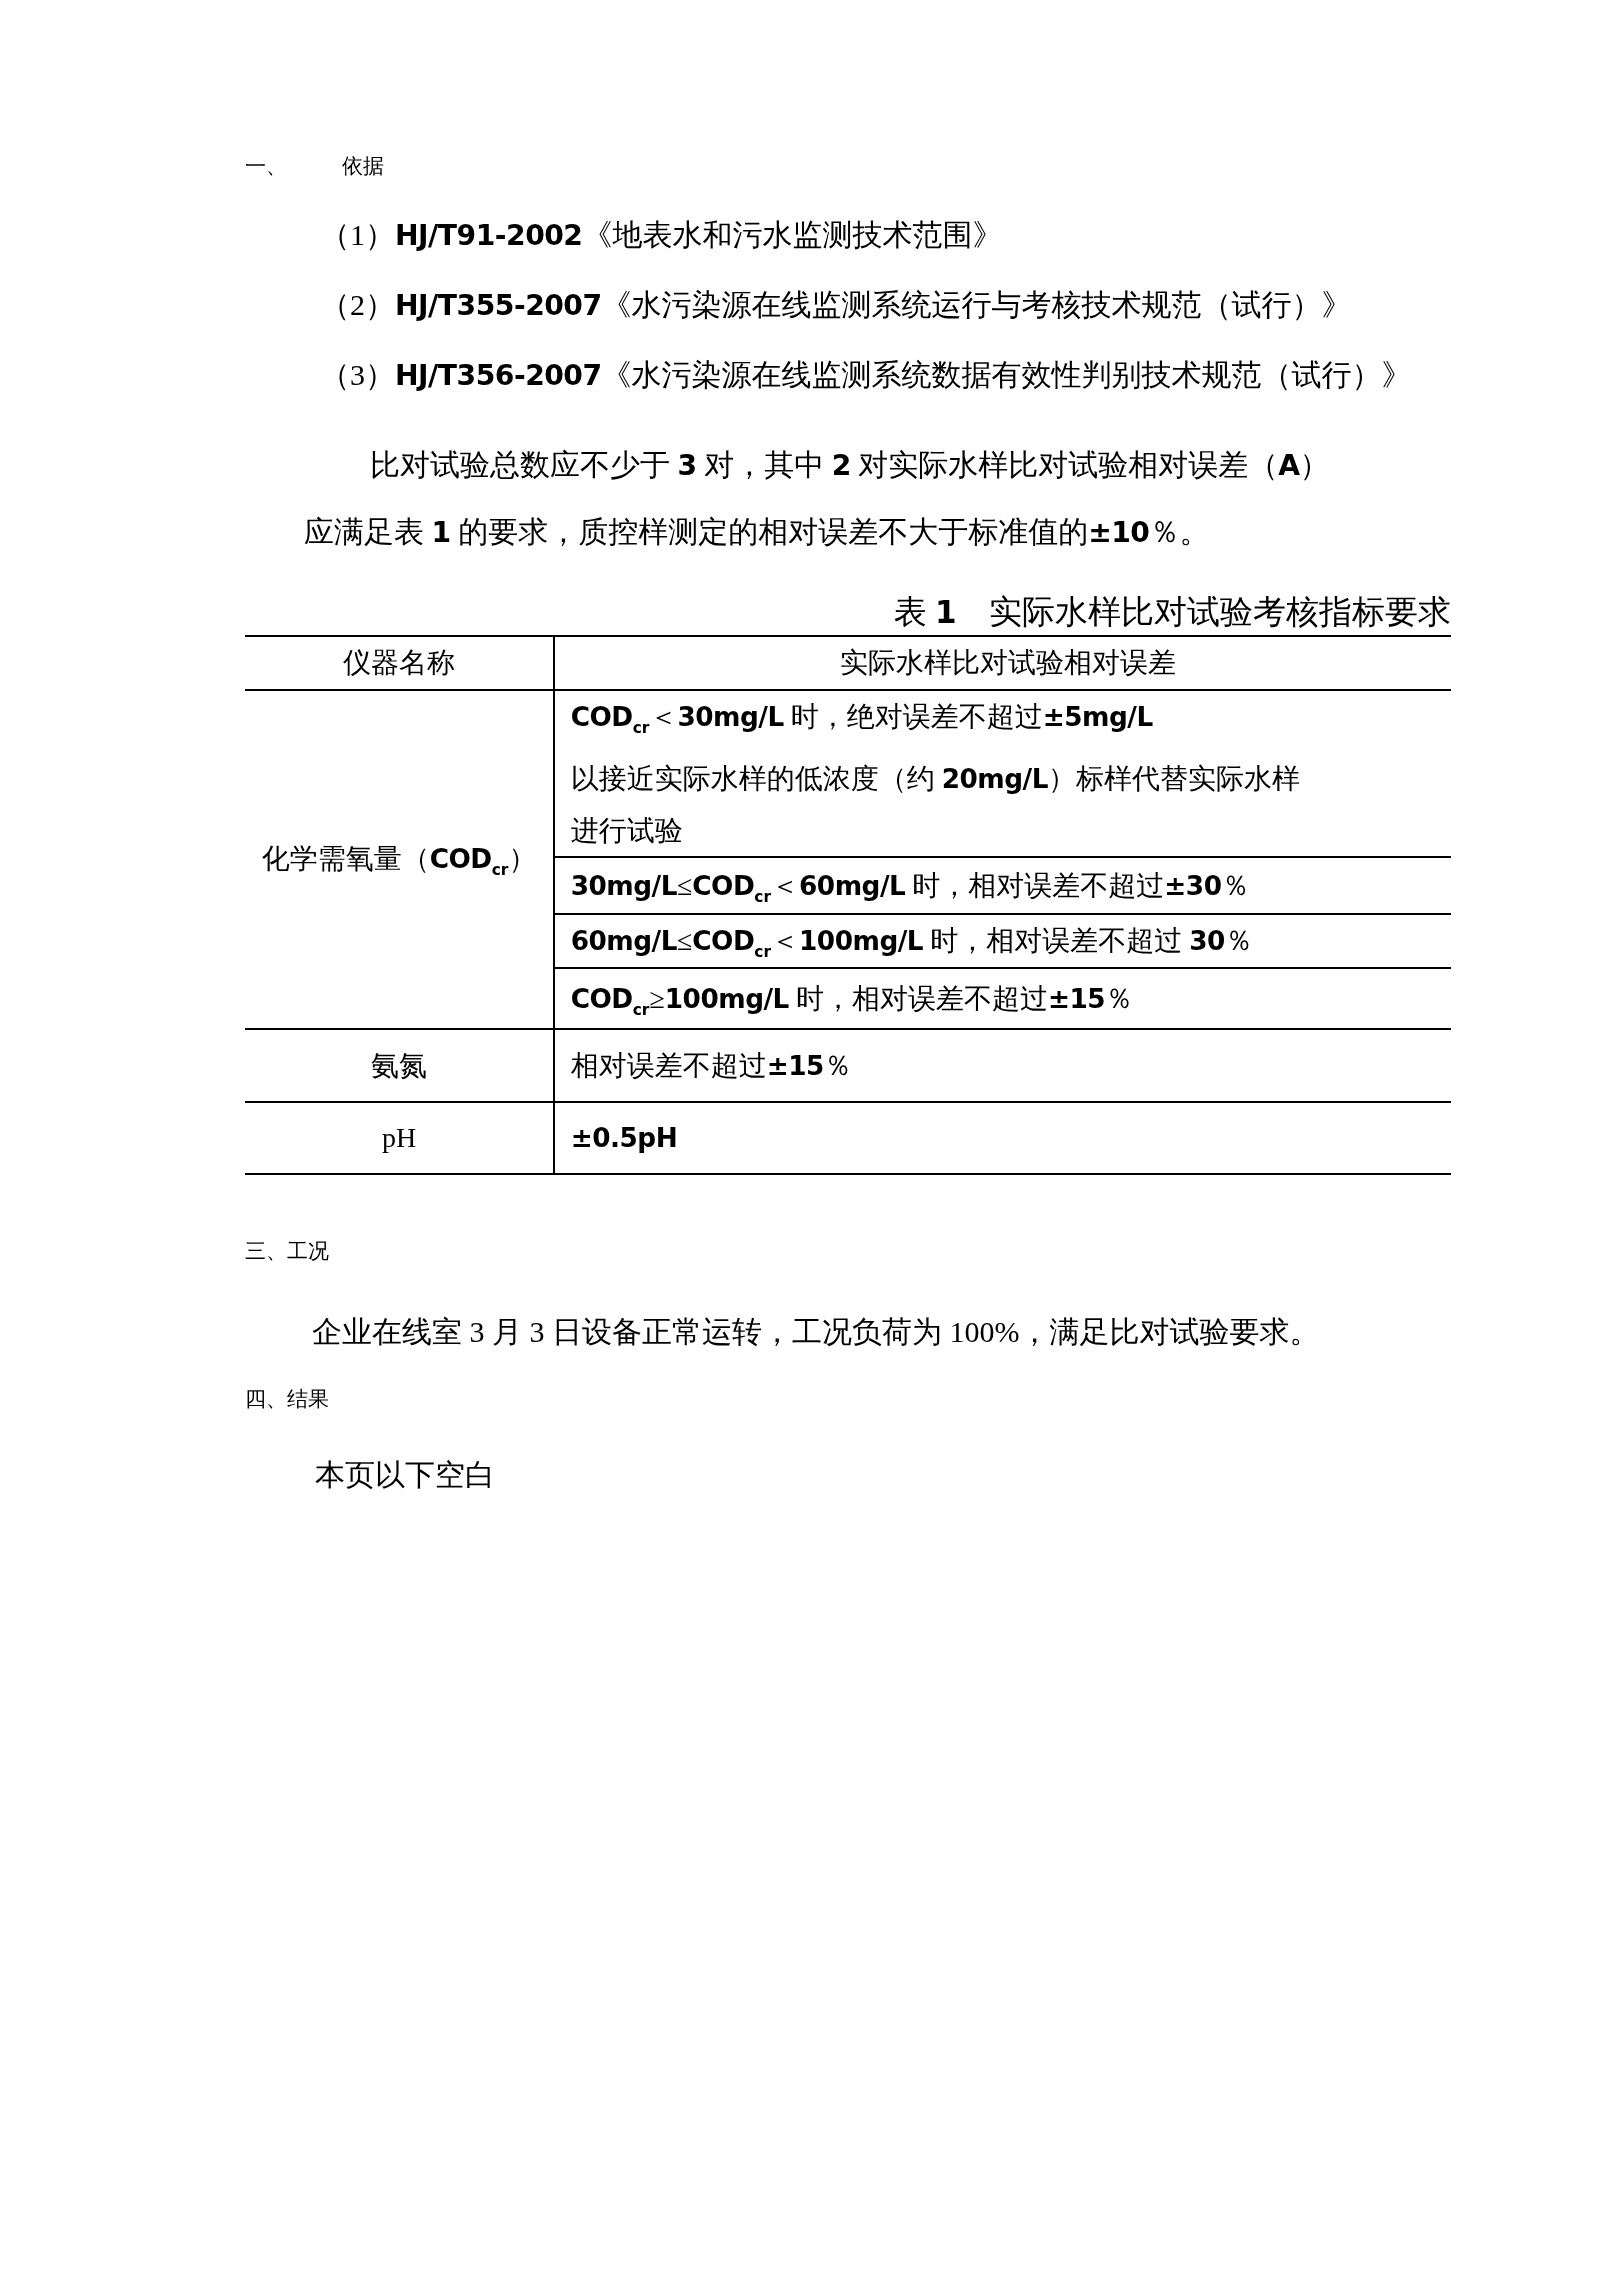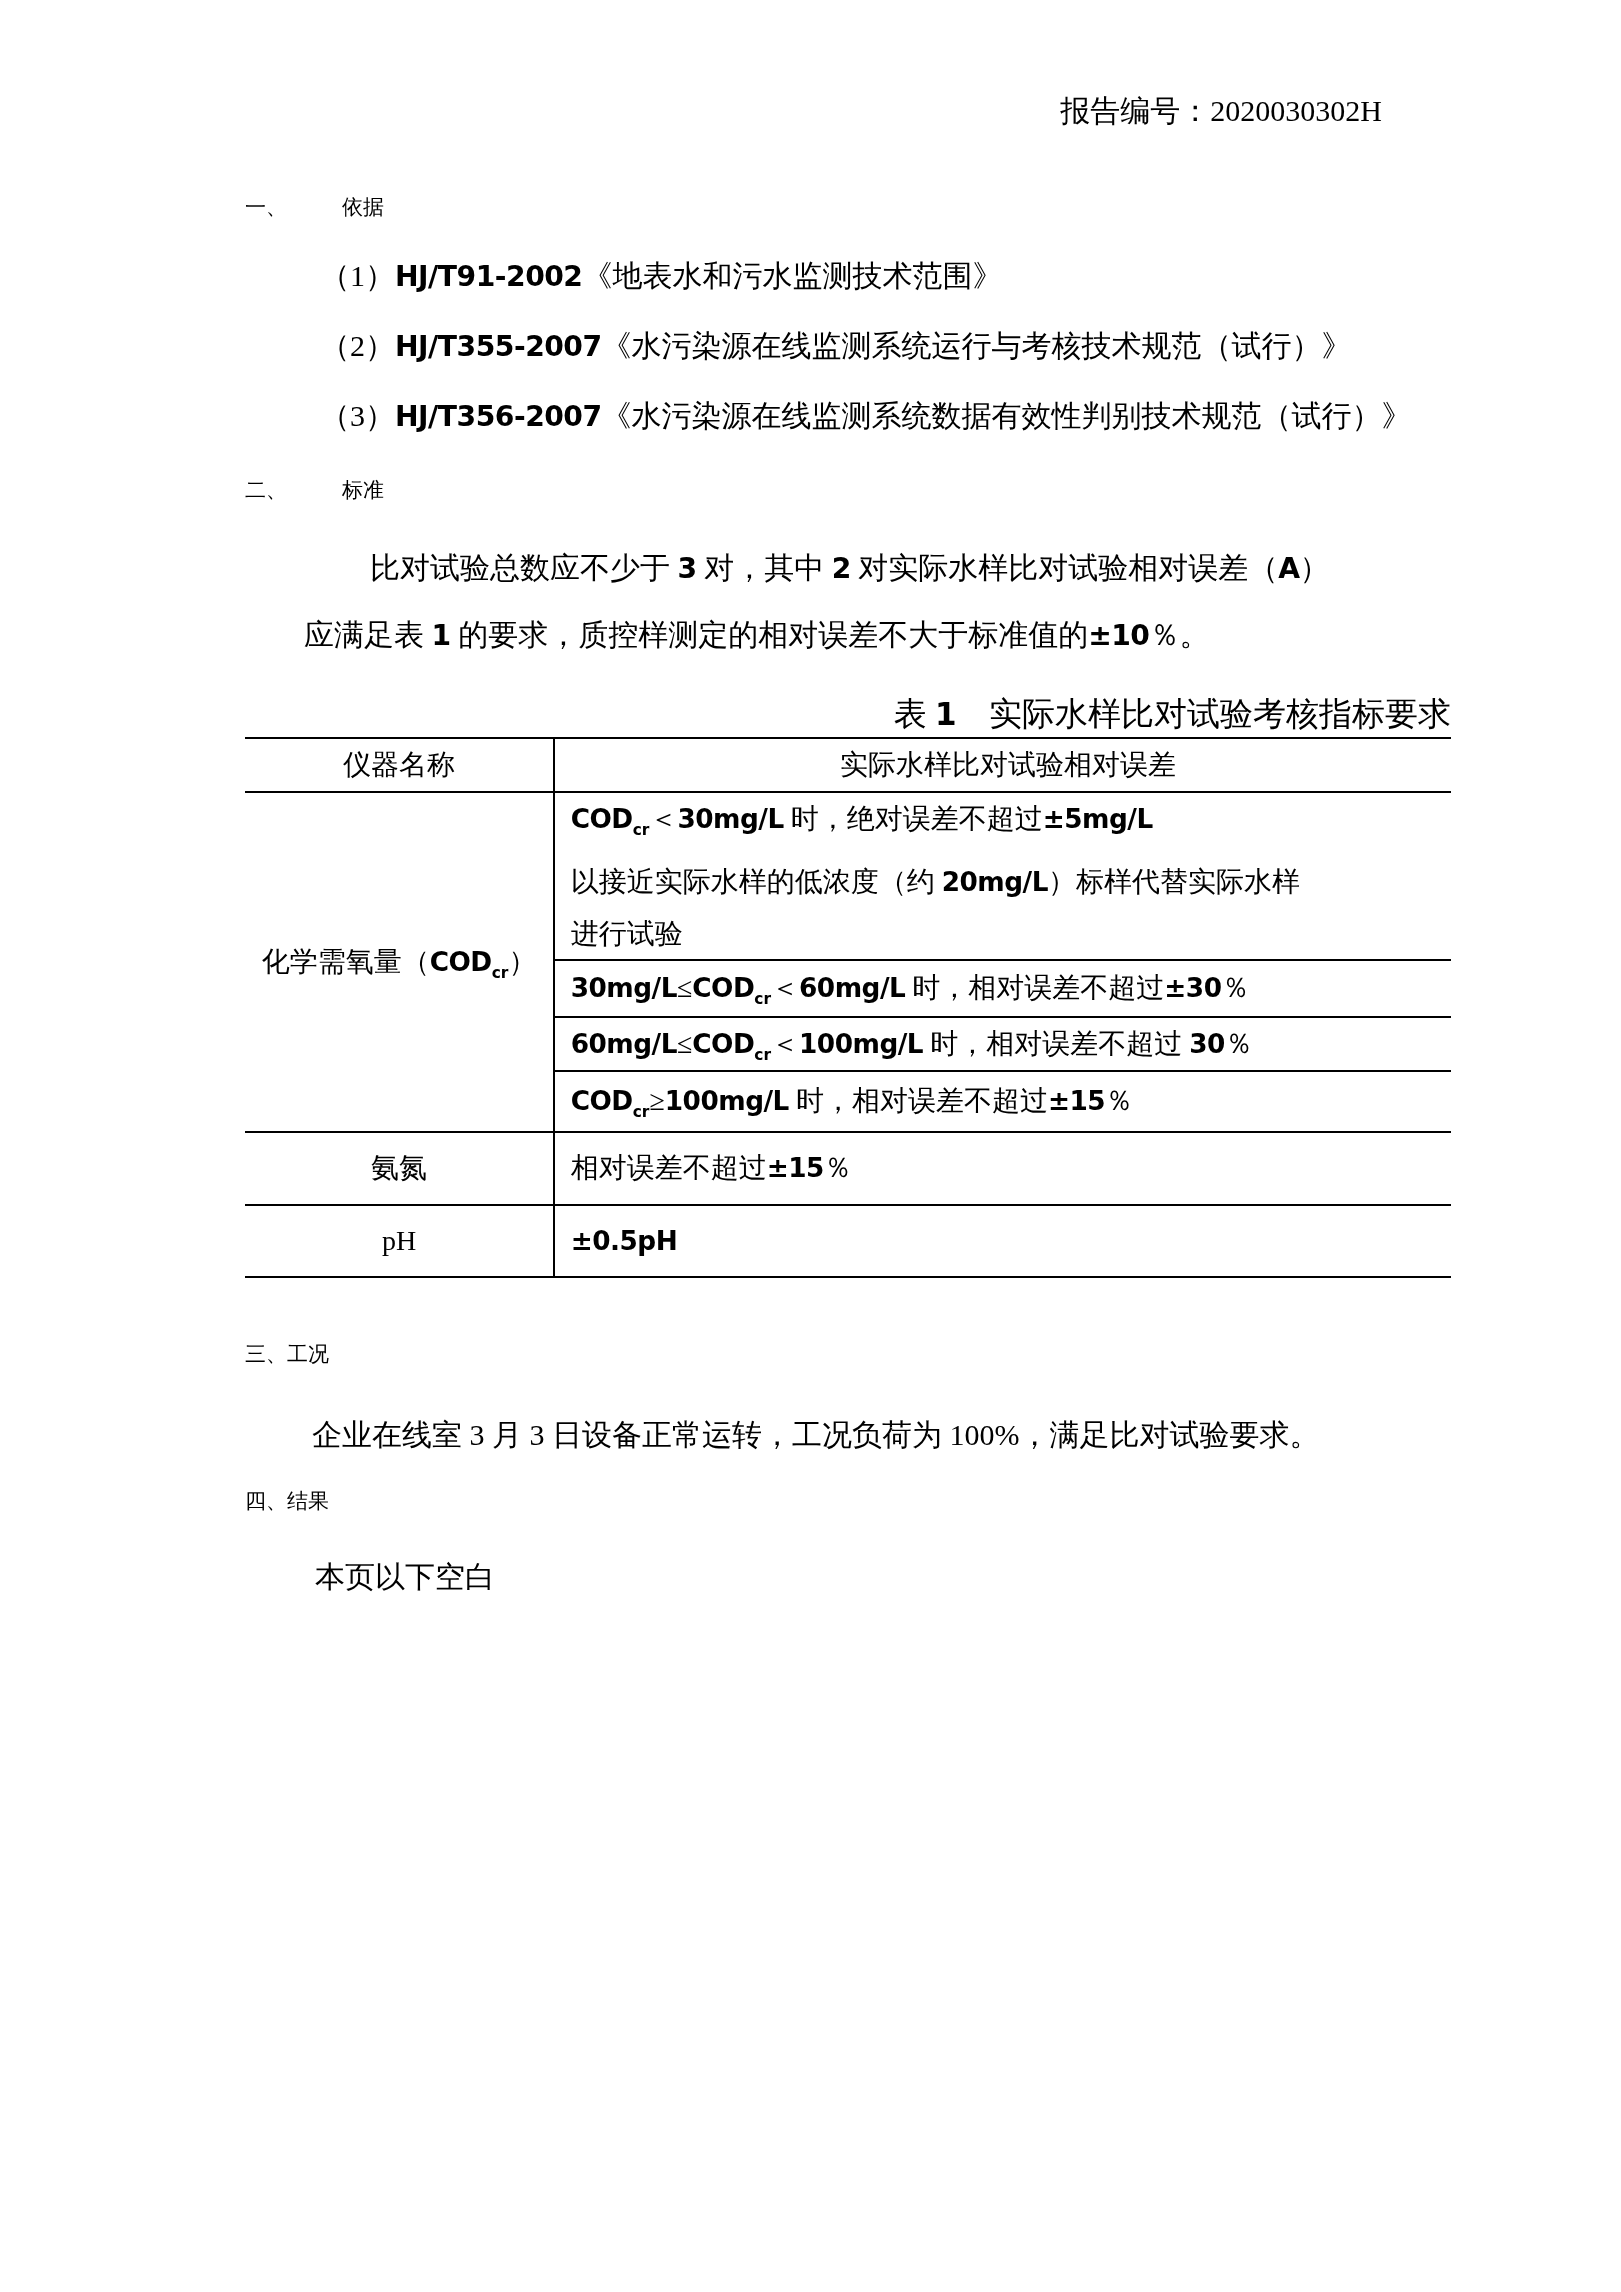--- a/index.html
+++ b/index.html
@@ -113,35 +113,31 @@
     font-size: 28px;
     line-height: 39px;
   }
   .footer .company { margin-top: 11.8px; }
 </style>
 </head>
 <body>
 
 <div class="page">
 
-  <div class="report-no">报告编号：2020030302H</div>
 
   <div class="sec-heading s1">
     <span>一、</span><span class="sec-title tabbed">依据</span>
   </div>
 
   <div class="ref-list">
     <div class="ref-item"><span>（1）</span><span class="latin">HJ/T91-2002</span><span>《地表水和污水监测技术范围》</span></div>
     <div class="ref-item"><span>（2）</span><span class="latin">HJ/T355-2007</span><span>《水污染源在线监测系统运行与考核技术规范（试行）》</span></div>
     <div class="ref-item"><span>（3）</span><span class="latin">HJ/T356-2007</span><span>《水污染源在线监测系统数据有效性判别技术规范（试行）》</span></div>
   </div>
 
-  <div class="sec-heading s2">
-    <span>二、</span><span class="sec-title tabbed">标准</span>
-  </div>
 
   <div class="para2">
     <div class="para-line l1"><span>比对试验总数应不少于 </span><span class="latin">3</span><span> 对，其中 </span><span class="latin">2</span><span> 对实际水样比对试验相对误差（</span><span class="latin">A</span><span>）</span></div>
     <div class="para-line l2"><span>应满足表 </span><span class="latin">1</span><span> 的要求，质控样测定的相对误差不大于标准值的</span><span class="latin">±10</span><span>％。</span></div>
   </div>
 
   <div class="table-caption"><span>表 </span><span class="latin">1</span><span>　实际水样比对试验考核指标要求</span></div>
 
   <table class="t1">
     <colgroup>

